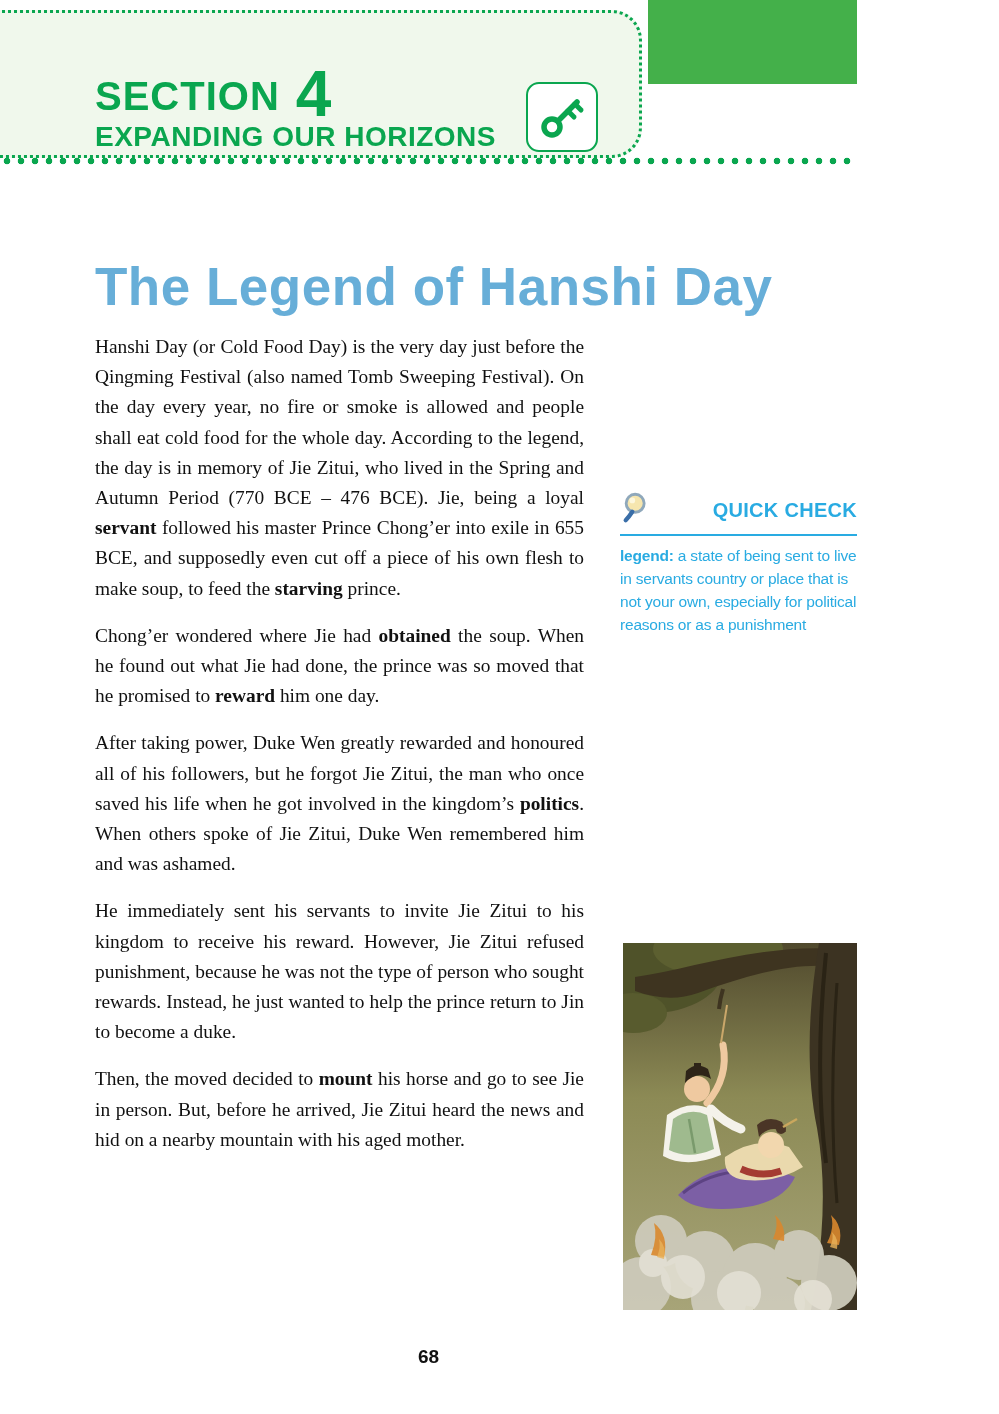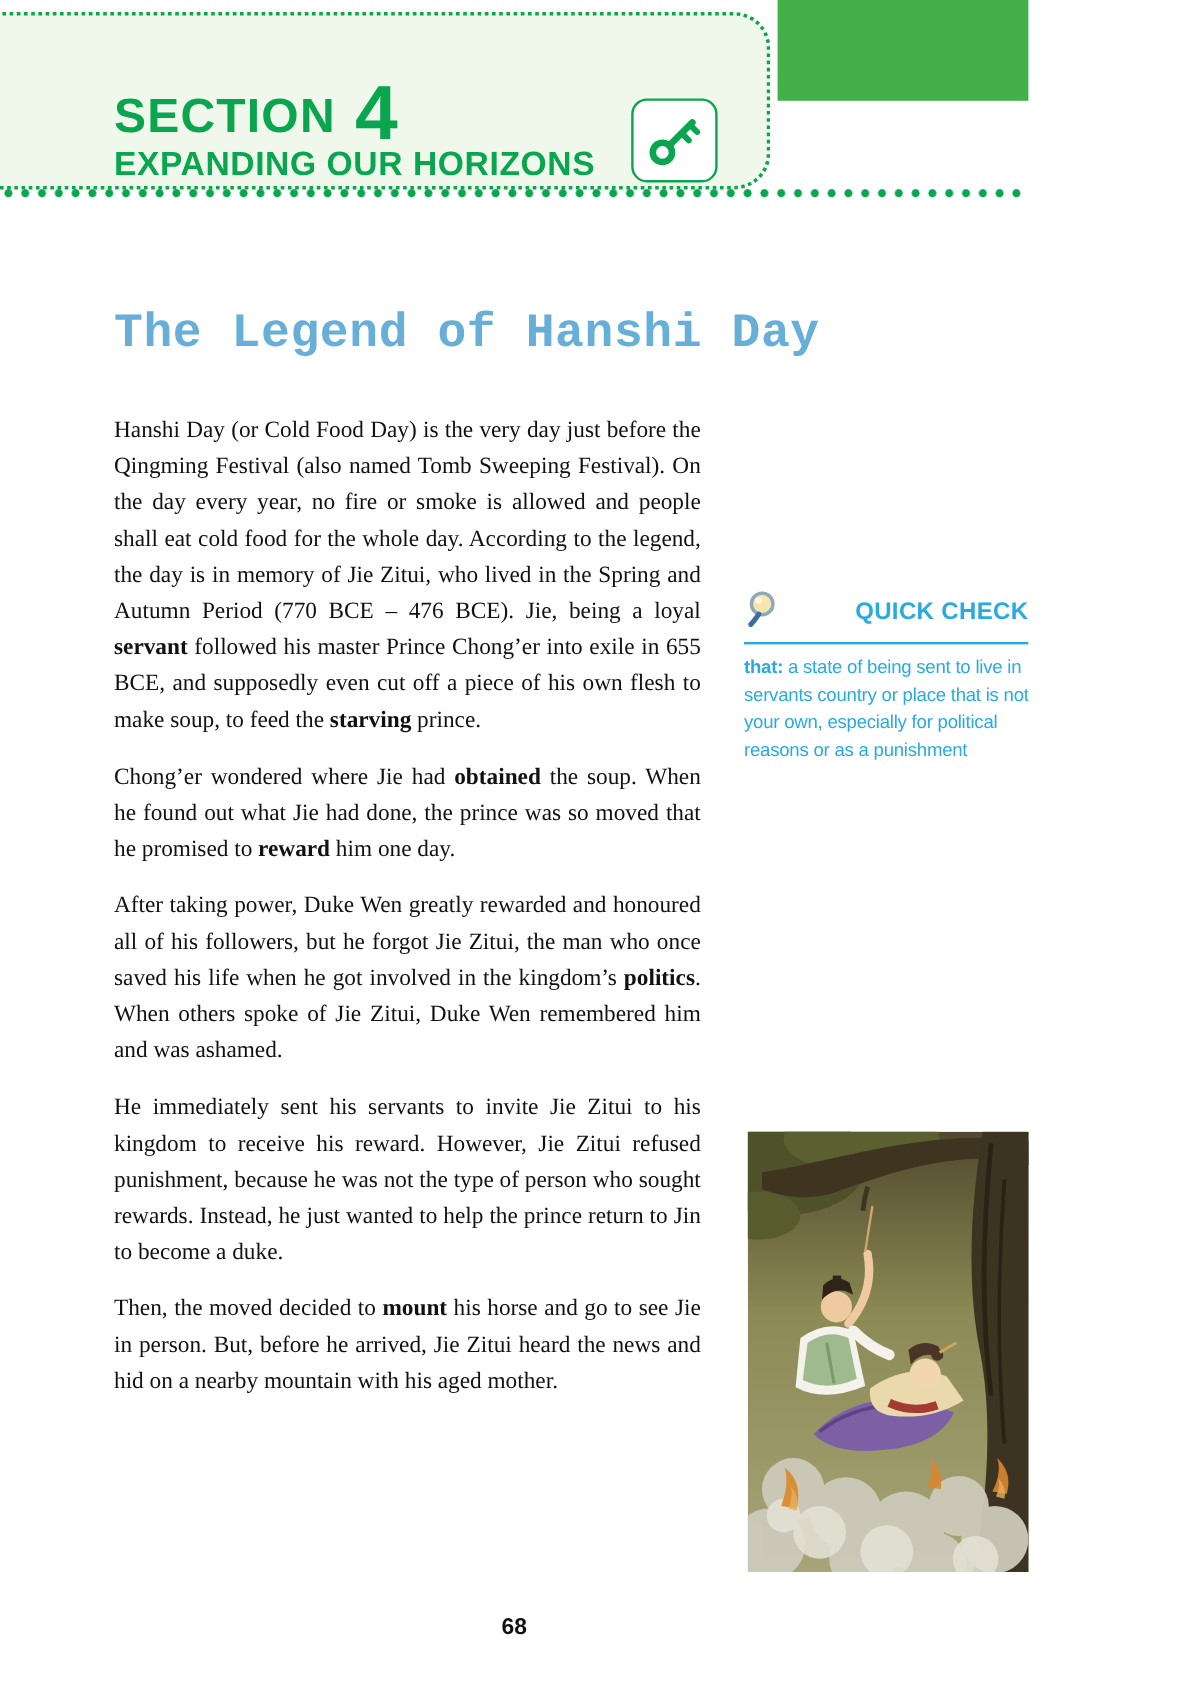--- a/index.html
+++ b/index.html
@@ -23,22 +23,22 @@
     background-image:radial-gradient(circle,var(--green) 3.1px,transparent 3.6px);
     background-size:14px 10px;background-repeat:repeat-x;background-position:0 center;}
   .section-line1{position:absolute;left:95px;top:62px;color:var(--green);font-weight:bold;line-height:1;}
   .section-word{font-size:40px;letter-spacing:1px;vertical-align:baseline;}
   .section-number{font-size:64px;margin-left:16px;vertical-align:-6px;}
   .section-sub{position:absolute;left:95px;top:122px;color:var(--green);font-weight:bold;font-size:28px;letter-spacing:0.5px;line-height:1.1;}
   .key-badge{position:absolute;left:526px;top:82px;width:72px;height:70px;background:#ffffff;
     border:2px solid var(--green);border-radius:13px;display:flex;align-items:center;justify-content:center;z-index:2;}
 
   
-  .article-title{position:absolute;left:95px;top:256px;font-size:40px;font-weight:bold;color:var(--title-blue);letter-spacing:0.5px;font-family:Liberation Mono, monospace;}
-  .article-body{position:absolute;left:95px;top:344px;width:489px;font-family:"Liberation Serif",serif;
+  .article-title{position:absolute;left:95px;top:256px;font-size:53px;font-weight:bold;color:var(--title-blue);letter-spacing:0.5px;}
+  .article-body{position:absolute;left:95px;top:332px;width:489px;font-family:"Liberation Serif",serif;
     font-size:19.4px;line-height:30.2px;color:var(--ink);text-align:justify;}
   .body-para{margin-bottom:17px;}
   .body-para b{font-weight:bold;}
 
   
   .quick-check{position:absolute;left:620px;top:490px;width:244px;}
   .qc-head{display:flex;align-items:center;gap:2px;justify-content:space-between;}
   .qc-label{color:var(--check-blue);font-weight:bold;font-size:20px;letter-spacing:0.3px;}
   .qc-rule{border-top:2.5px solid var(--check-blue);margin-top:4px;margin-bottom:8px;}
   .qc-def{color:var(--check-blue);font-size:15.5px;line-height:23px;letter-spacing:-0.2px;}
@@ -89,21 +89,21 @@
       <span>
         <svg viewBox="0 0 38 38" width="36" height="36" aria-hidden="true">
           <circle cx="16" cy="14" r="9.5" fill="#f6e6ae" stroke="#8fa8bb" stroke-width="3"></circle>
           <circle cx="13" cy="11" r="3" fill="#fdf7dd"></circle>
           <path d="M13 23 q-4 6 -7 9" stroke="#3a6ea8" stroke-width="4.5" fill="none" stroke-linecap="round"></path>
         </svg>
       </span>
       <span class="qc-label">QUICK CHECK!</span>
     </div>
     <div class="qc-rule"></div>
-    <p class="qc-def"><b>that:</b><span> a state of being sent to live in servants country or place that is not your own, especially for political reasons or as a punishment</span></p>
+    <p class="qc-def"><b>legend:</b><span> a state of being sent to live in servants country or place that is not your own, especially for political reasons or as a punishment</span></p>
   </aside>
 
   <figure class="illustration">
     <svg viewBox="0 0 235 367" aria-hidden="true">
       <defs>
         <linearGradient id="bg" x1="0" y1="0" x2="0" y2="1">
           <stop offset="0" stop-color="#50492d"></stop>
           <stop offset="0.42" stop-color="#8c8a55"></stop>
           <stop offset="1" stop-color="#a7a478"></stop>
         </linearGradient>

